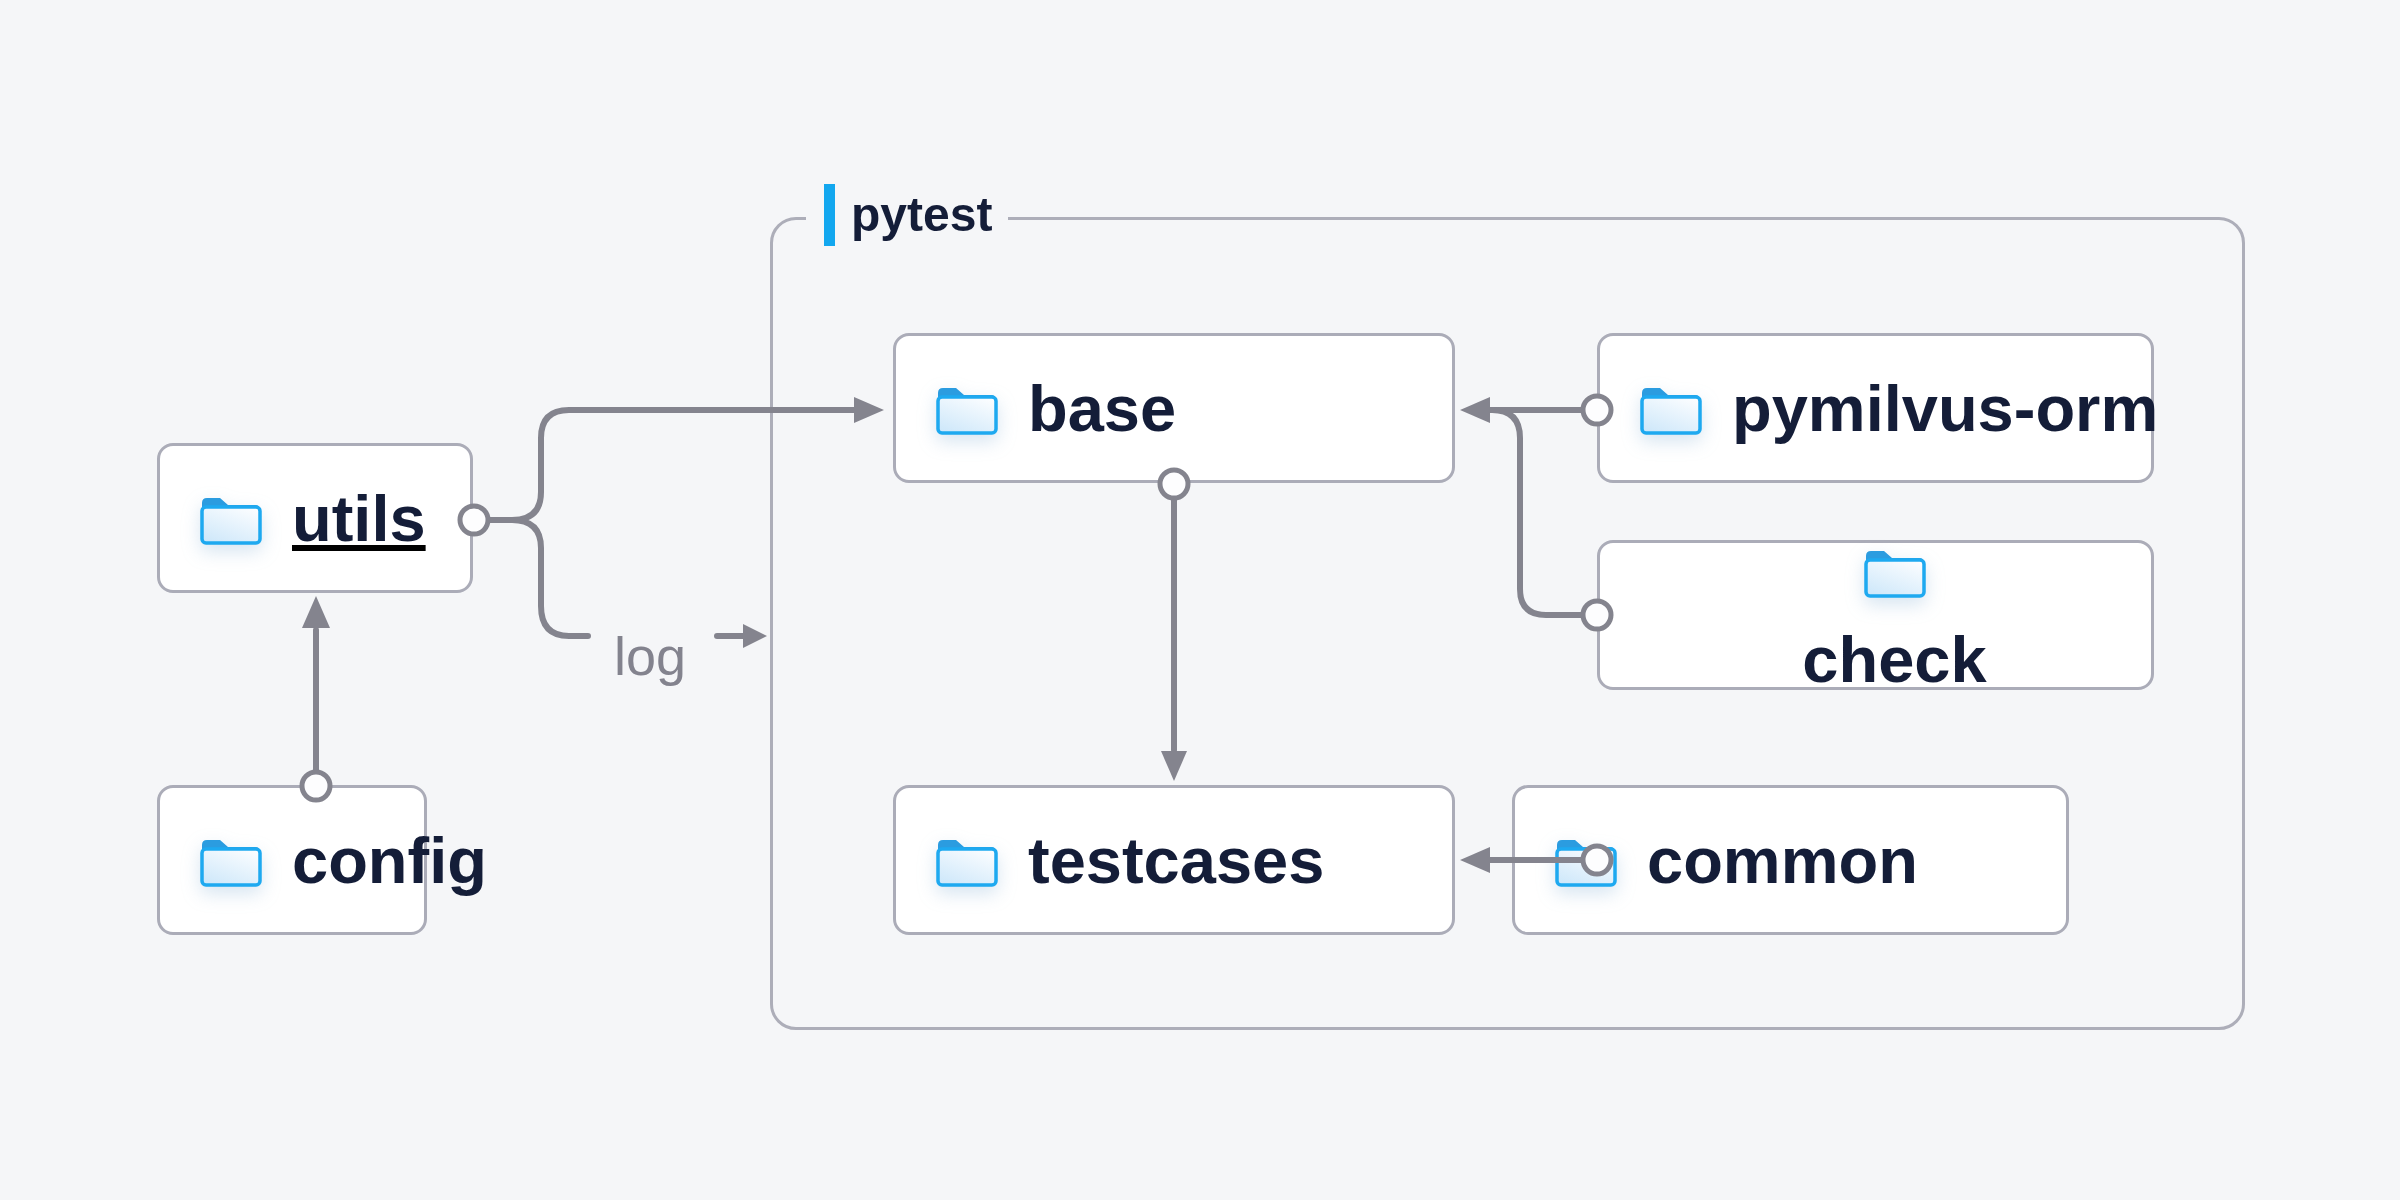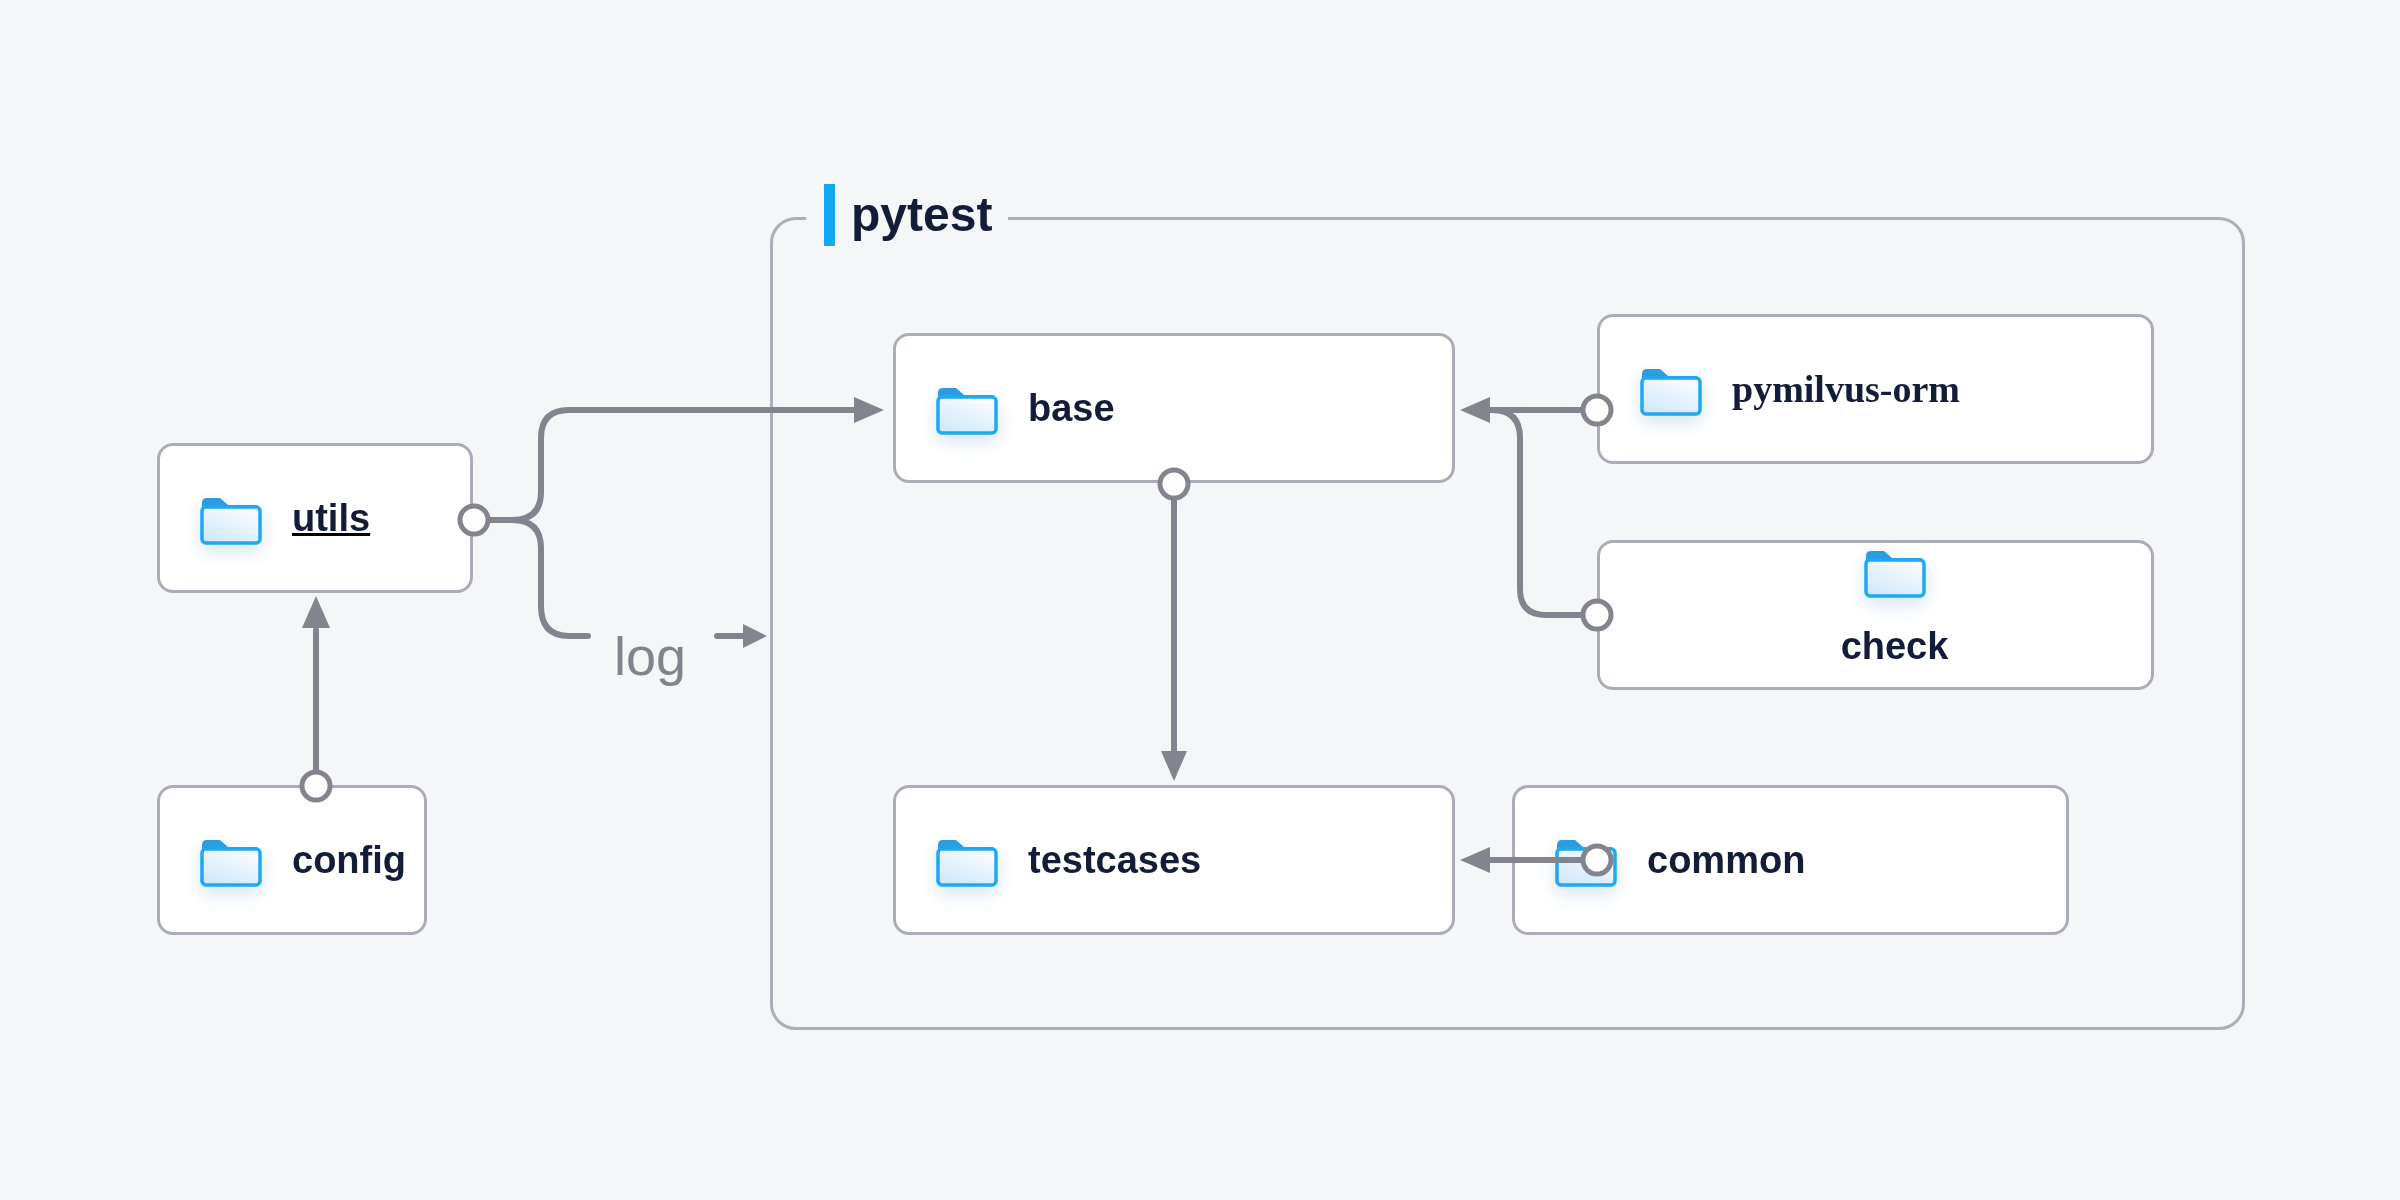--- a/index.html
+++ b/index.html
@@ -27,25 +27,25 @@
 
   
   .node{
     position:absolute;height:150px;box-sizing:border-box;
     background:#ffffff;border:3px solid #abacb8;border-radius:16px;
     display:flex;align-items:center;padding-left:38px;gap:28px;
   }
   .n-utils    {left:157px; top:443px;width:316px;text-decoration:underline;}
   .n-config   {left:157px; top:785px;width:270px;}
   .n-base     {left:893px; top:333px;width:562px;}
-  .n-pymilvus {left:1597px;top:314px;width:557px;font-family:Liberation Serif, serif;}
+  .n-pymilvus {left:1597px;top:333px;width:557px;}
   .n-check    {left:1597px;top:540px;width:557px;flex-direction:column;}
   .n-testcases{left:893px; top:785px;width:562px;}
   .n-common   {left:1512px;top:785px;width:557px;}
-  .nlabel{font-size:38px;font-weight:700;color:#141d38;line-height:1;white-space:nowrap;}
+  .nlabel{font-size:65px;font-weight:700;color:#141d38;line-height:1;white-space:nowrap;}
   .folder{filter:drop-shadow(0 7px 9px rgba(110,160,205,0.28));flex:0 0 auto;}
 
   
   .wires{position:absolute;left:0;top:0;width:2400px;height:1200px;pointer-events:none;}
   .wire{stroke:#84848e;stroke-width:6;fill:none;stroke-linecap:round;}
   .head{fill:#84848e;stroke:none;}
   .port{fill:#fdfdfe;stroke:#84848e;stroke-width:5;}
 
   
   .edge-label{

